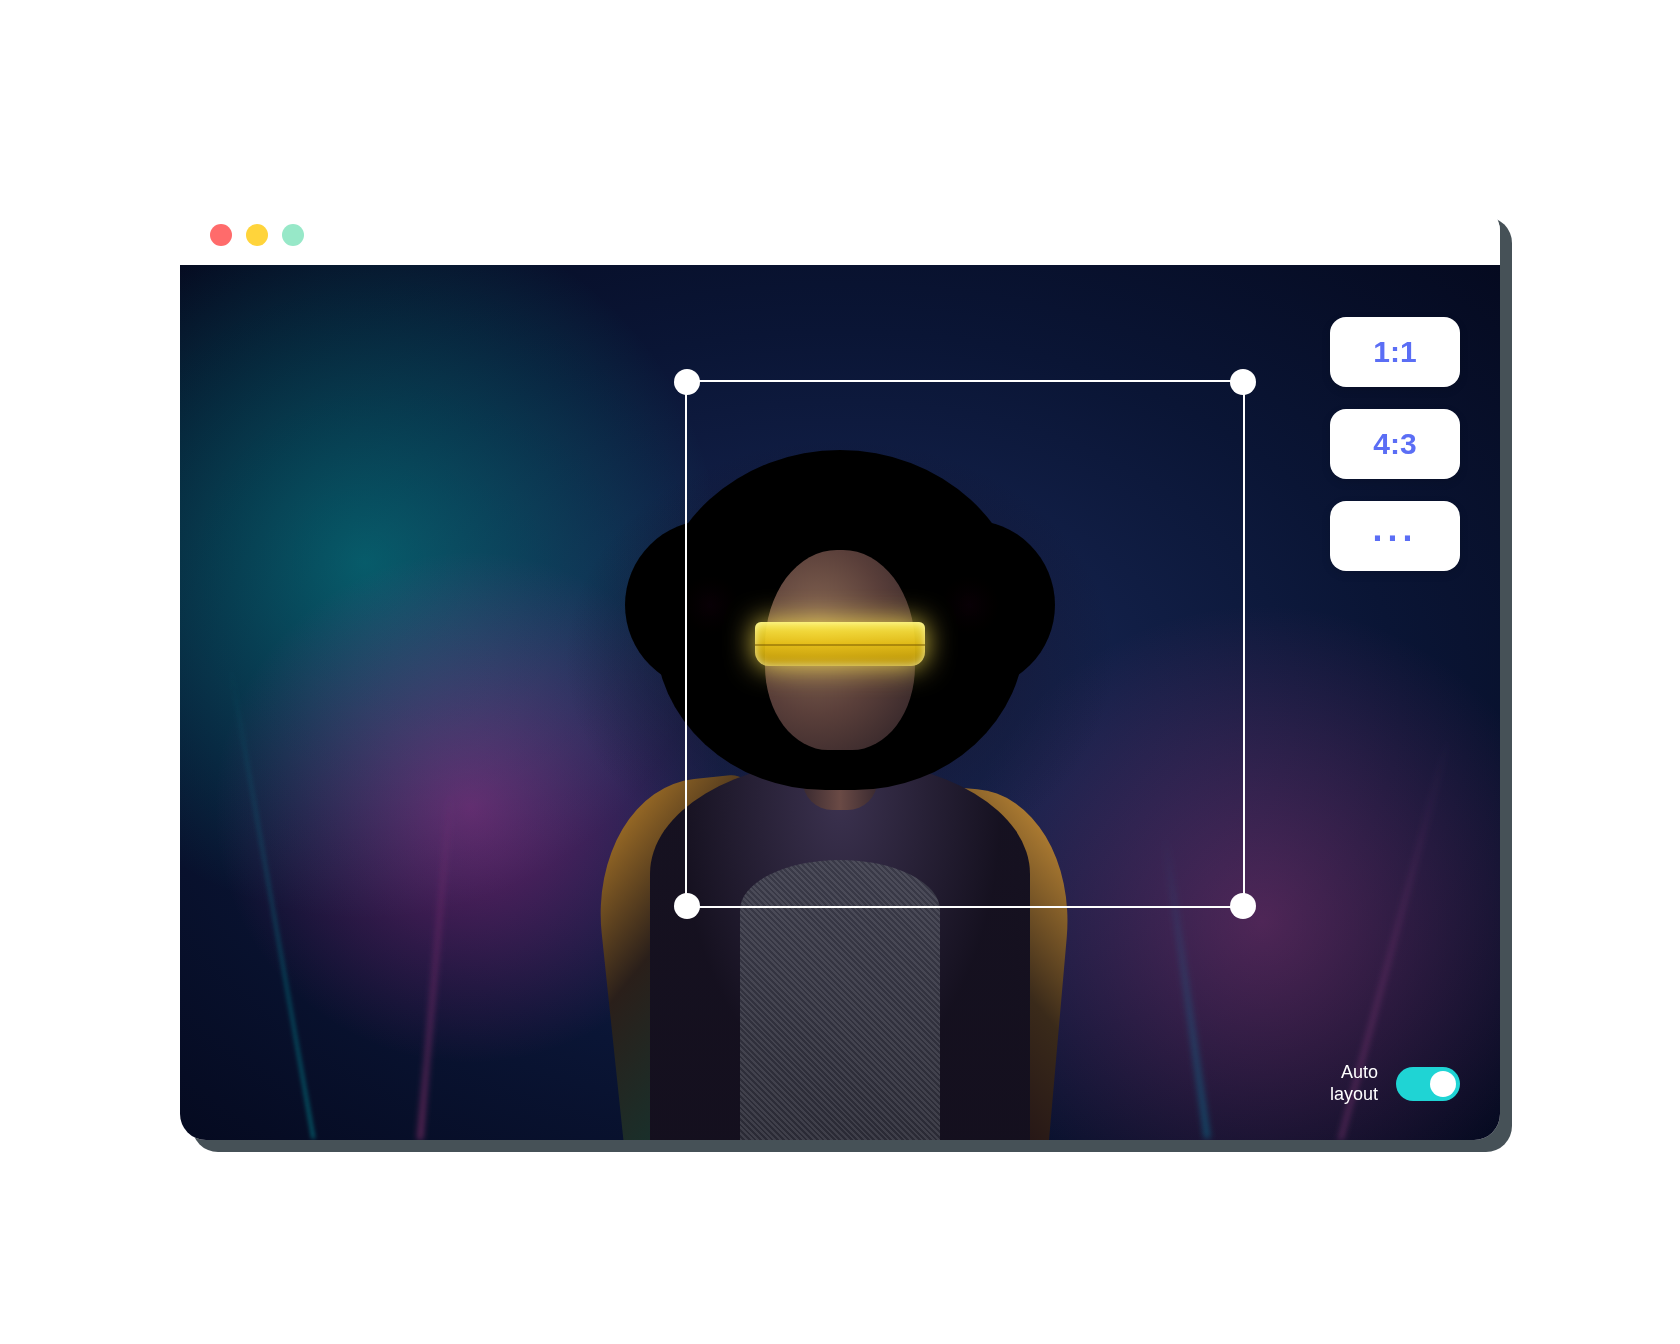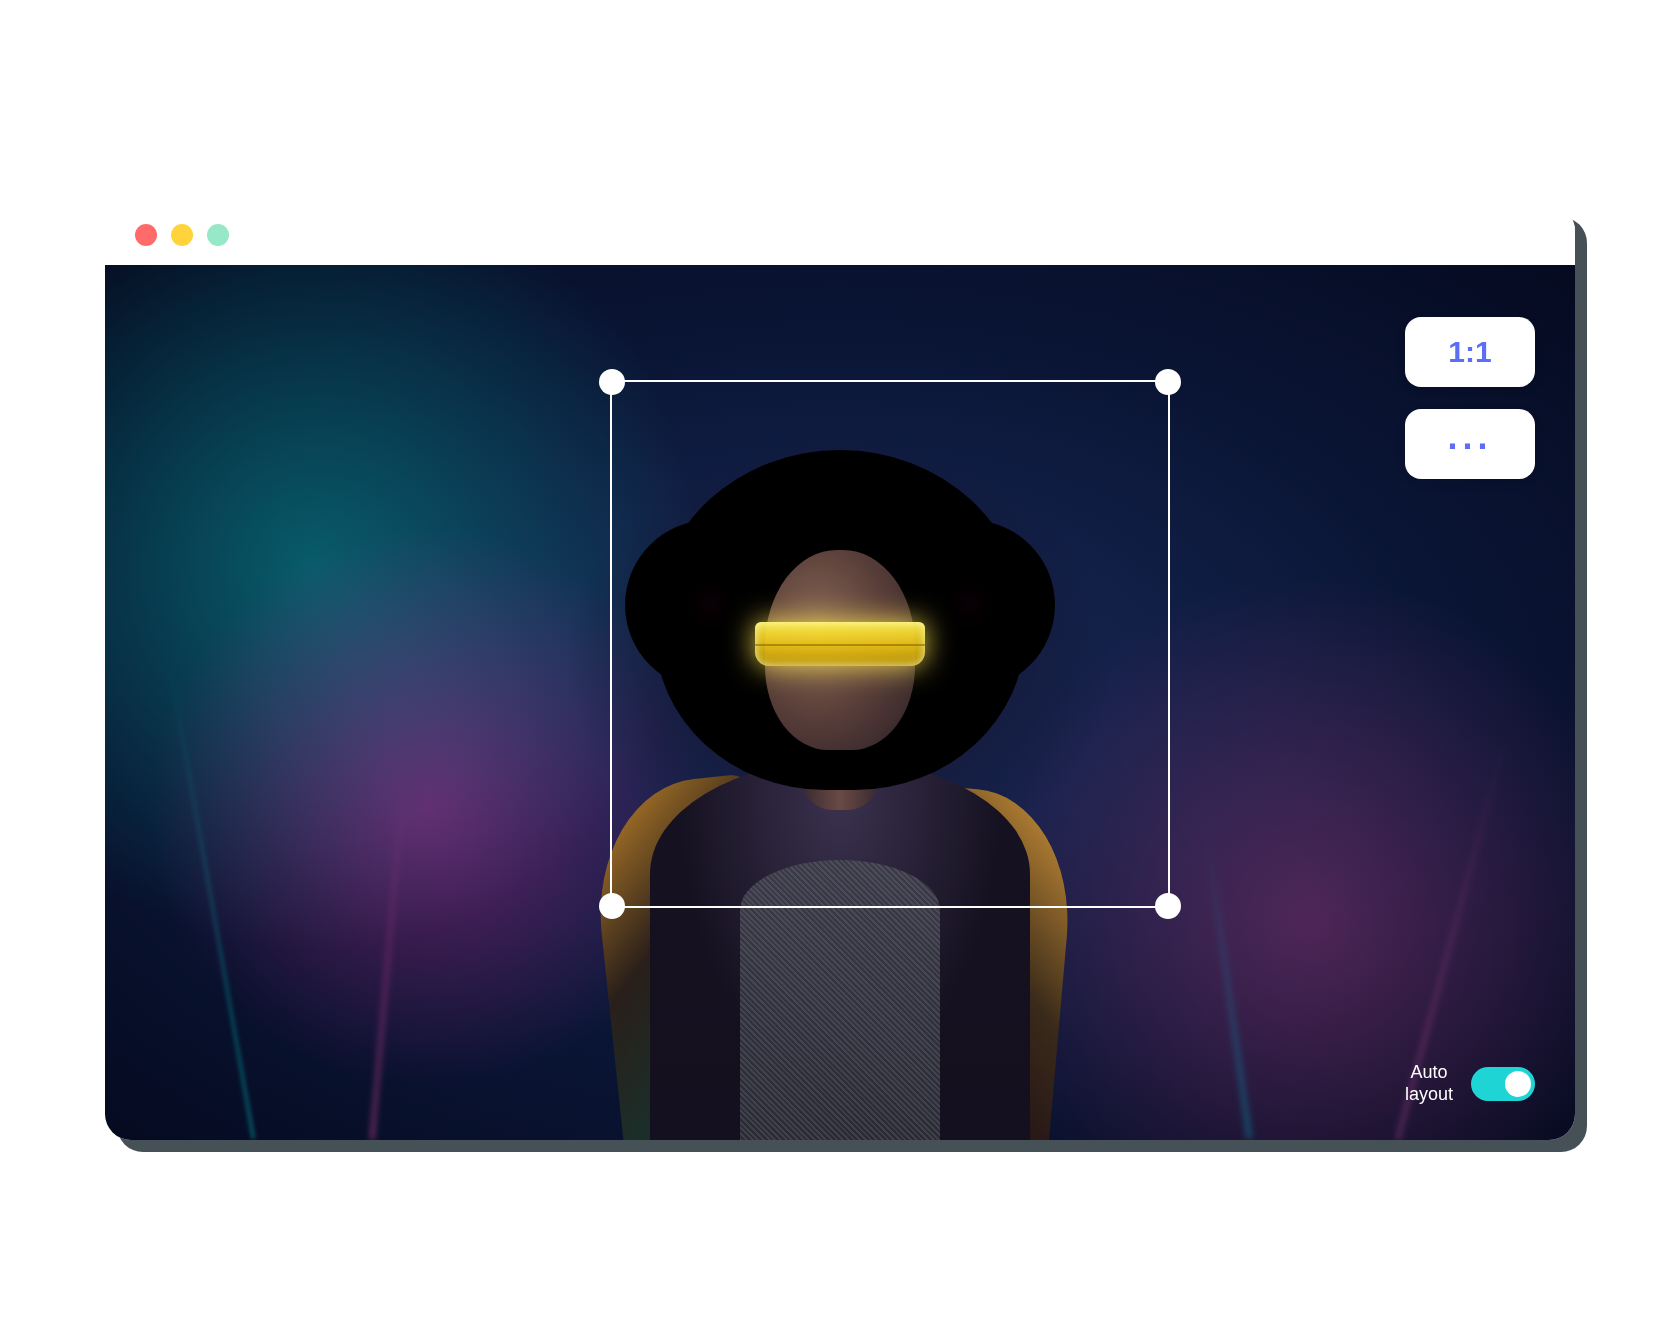--- a/index.html
+++ b/index.html
@@ -10,21 +10,21 @@
     body {
       width: 1680px;
       height: 1344px;
       background: #ffffff;
       font-family: -apple-system, BlinkMacSystemFont, 'Segoe UI', sans-serif;
       display: flex;
       align-items: center;
       justify-content: center;
     }
     .window-frame {
-      width: 1470px;
+      width: 1320px;
       height: 935px;
       background: #ffffff;
       border-radius: 26px;
       box-shadow: 12px 12px 0 rgba(60, 72, 78, 0.95);
       overflow: hidden;
       position: relative;
     }
     .title-bar {
       height: 60px;
       background: #ffffff;
@@ -237,21 +237,21 @@
       right: 40px;
       display: flex;
       align-items: center;
       gap: 18px;
     }
     .auto-layout-label {
       color: #ffffff;
       font-size: 18px;
       font-weight: 500;
       line-height: 1.2;
-      text-align: center;
+      text-align: right;
       white-space: pre-line;
     }
     .toggle {
       width: 64px;
       height: 34px;
       background: #1fd4d4;
       border-radius: 17px;
       position: relative;
       cursor: pointer;
     }
@@ -299,20 +299,21 @@
 
     <div class="crop-box">
       <div class="crop-handle h-tl"></div>
       <div class="crop-handle h-tr"></div>
       <div class="crop-handle h-bl"></div>
       <div class="crop-handle h-br"></div>
     </div>
 
     <div class="ratio-panel">
       <button class="ratio-button">1:1</button>
+      <button class="ratio-button">4:3</button>
       <button class="ratio-button more">...</button>
     </div>
 
     <div class="auto-layout-row">
       <div class="auto-layout-label">Auto
 layout</div>
       <div class="toggle">
         <div class="toggle-knob"></div>
       </div>
     </div>

